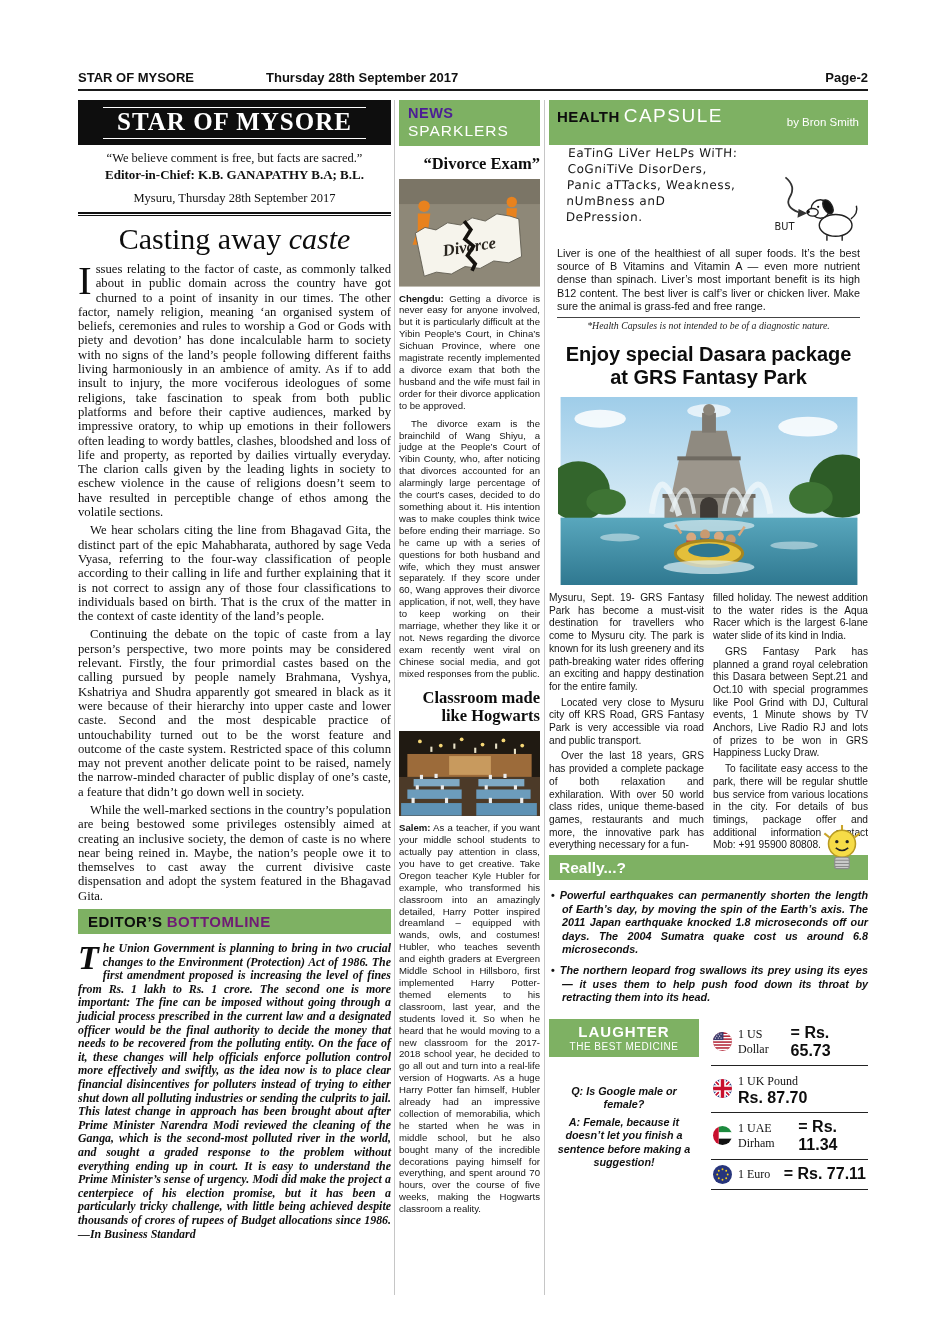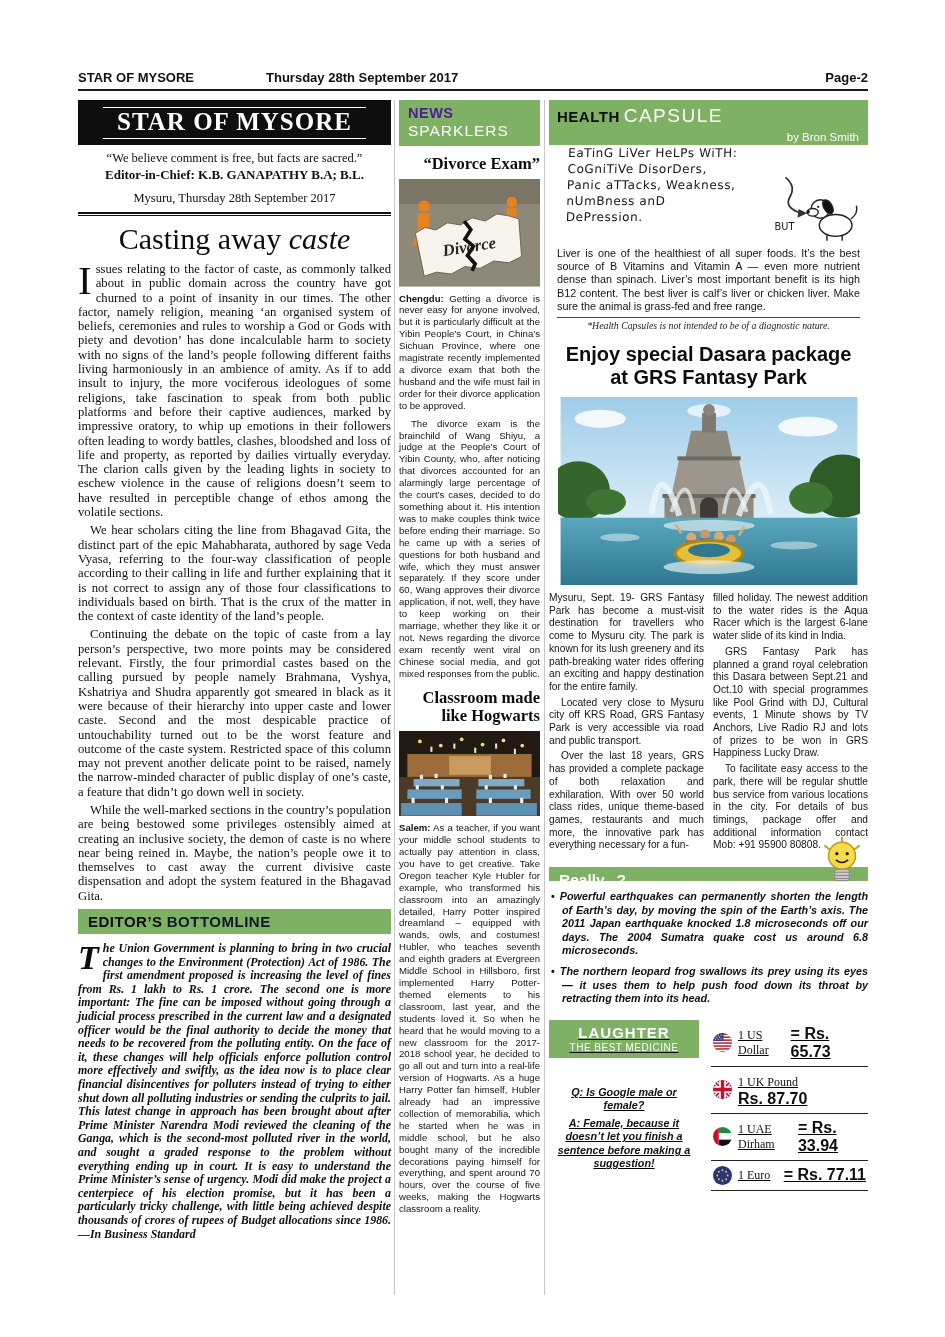--- a/index.html
+++ b/index.html
@@ -30,68 +30,68 @@
   .double-rule { border-top:2px solid #111; border-bottom:1px solid #111; height:4px; margin:6px 0 2px; }
   .article-title { text-align:center; font-weight:normal; font-size:30px; margin:6px 0 6px; color:#0d0d0d; }
   .article-title i { font-family:"Liberation Serif", serif; }
   .article-body { font-size:12.7px; line-height:14.3px; text-align:justify; color:#0f0f0f; }
   .article-body p { margin:0 0 4px; }
   .article-body p.ind, .c2-text.ind, .grs-col p.ind { text-indent:12px; }
   .dropcap { float:left; font-size:41px; line-height:33px; padding:2px 4px 0 0; color:#0d0d0d; }
   .green-bar { background:var(--accent-green); height:25px; line-height:25px; padding-left:10px;
     font-family:"Liberation Sans", sans-serif; font-weight:bold; font-size:15px; margin:6px 0 8px; }
   .eb-black { color:#0d0d0d; letter-spacing:0.5px; }
-  .eb-white { color:#0f172a; letter-spacing:0.5px; }
+  .eb-white { color:#701a75; letter-spacing:0.5px; }
   .bottomline { font-size:11.9px; line-height:13.6px; font-weight:bold; font-style:italic;
     text-align:justify; color:#101010; }
   .bottomline .dropcap { font-size:34px; line-height:27px; }
   .attr { white-space:nowrap; }
 
   
   .news-box { background:var(--accent-green); padding:5px 6px 6px 9px; }
   .nb-l1 { color:#4c1d95; font-family:"Liberation Sans", sans-serif; font-weight:bold; font-size:14.5px; letter-spacing:0.5px; }
   .nb-l2 { color:#fff; font-family:"Liberation Sans", sans-serif; font-size:15.5px; letter-spacing:1px; margin-top:1px; }
   .c2-head { font-family:"Liberation Serif", serif; font-weight:bold; font-size:16.5px; line-height:18px;
     text-align:right; margin:9px 0 6px; color:#0d0d0d; }
   .c2-img { width:100%; margin:0 0 6px; }
   .c2-img svg { display:block; width:100%; height:auto; }
   .c2-text { font-family:"Liberation Sans", sans-serif; font-size:9.6px; line-height:11.9px;
     text-align:justify; color:#141414; margin-bottom:6px; }
 
   
   .health-bar { background:var(--accent-green); position:relative; padding:5px 8px 18px; }
   .hb-black { color:#0d0d0d; font-family:"Liberation Sans", sans-serif; font-weight:bold; font-size:15px; letter-spacing:0.5px; }
   .hb-white { color:#fff; font-family:"Liberation Sans", sans-serif; font-size:19px; letter-spacing:1.5px; }
-  .hb-by { position:absolute; right:9px; bottom:2px; color:#fff; font-family:"Liberation Sans", sans-serif; font-size:11.5px;text-align:center; }
+  .hb-by { position:absolute; right:9px; bottom:17px; color:#fff; font-family:"Liberation Sans", sans-serif; font-size:11.5px;text-align:center; }
   .liver-head { text-align:center; font-family:"Liberation Serif", serif; font-weight:bold; font-size:19px; margin:8px 0 4px; color:#0d0d0d; }
   .comic { position:relative; height:98px; margin:0 6px; }
   .hand { font-family:"DejaVu Sans", sans-serif; font-size:12px; line-height:16px; letter-spacing:0.6px;
     color:#151515; transform:skewX(-2deg); width:74%; padding-left:12px; }
   .dog-svg { position:absolute; right:0; bottom:-2px; width:92px; height:72px; }
   .liver-body { font-family:"Liberation Sans", sans-serif; font-size:10.8px; line-height:13.2px;
     text-align:justify; margin:4px 8px; color:#141414; }
   .foot-note { margin:2px 8px 0; border-top:1px solid #444; text-align:center;
     font-style:italic; font-size:9.8px; padding-top:2px; color:#222; }
   .dasara-head { margin-top:12px; text-align:center; font-family:"Liberation Sans", sans-serif;
     font-weight:bold; font-size:20px; line-height:23px; color:#0d0d0d; }
   .park-img { width:302px; height:188px; margin:8px auto 7px; }
   .park-img svg { display:block; width:100%; height:100%; }
   .grs-cols { display:flex; gap:9px; }
   .grs-col { flex:1; font-family:"Liberation Sans", sans-serif; font-size:10.2px; line-height:12.7px;
     text-align:justify; color:#141414; }
   .grs-col p { margin:0 0 3px; }
-  .really-bar { position:relative; margin-top:12px; background:var(--accent-green); height:14px; line-height:25px;
+  .really-bar { position:relative; background:var(--accent-green); height:25px; line-height:25px;
     padding-left:10px; color:#fff; font-family:"Liberation Sans", sans-serif; font-weight:bold; font-size:15.5px; }
   .bulb-svg { position:absolute; right:2px; top:-32px; width:48px; height:56px; }
   .really-list { margin:9px 0 0; padding-left:13px; list-style:none; }
   .really-list li { font-family:"Liberation Sans", sans-serif; font-weight:bold; font-style:italic;
     font-size:10.8px; line-height:13.6px; text-align:justify; color:#101010; margin-bottom:7px; }
   .really-list li::before { content:"\2022"; margin-left:-11px; margin-right:5px; font-style:normal; }
 
-  .bottom-row { display:flex; gap:12px; margin-top:14px;text-decoration:underline; }
+  .bottom-row { display:flex; gap:12px; margin-top:14px; }
   .laughter { width:150px; }
   .laugh-bar { background:var(--accent-green); text-align:center; padding:4px 2px 5px; }
   .lb1 { color:#fff; font-family:"Liberation Sans", sans-serif; font-weight:bold; font-size:15px; letter-spacing:1px; }
   .lb2 { color:#fff; font-family:"Liberation Sans", sans-serif; font-size:10px; letter-spacing:0.5px; margin-top:1px; }
   .joke { font-family:"Liberation Sans", sans-serif; font-weight:bold; font-style:italic; font-size:10.8px;
     line-height:13.5px; text-align:center; color:#101010; margin:4px 4px 0; }
   .jq { margin-top:28px; }
   .currency { flex:1; font-family:"Liberation Sans", sans-serif; }
   .cur-title { display:flex; justify-content:space-between; align-items:center; padding:2px 2px 4px; border-bottom:1px solid #222; }
   .ct1 { font-weight:bold; font-size:17px; color:#0d0d0d; }
@@ -418,21 +418,21 @@
           <div class="flag">
             <svg viewBox="0 0 20 20" xmlns="http://www.w3.org/2000/svg">
               <rect x="6" width="14" height="6.7" fill="#1d8a3e"></rect>
               <rect x="6" y="6.7" width="14" height="6.6" fill="#fff"></rect>
               <rect x="6" y="13.3" width="14" height="6.7" fill="#111"></rect>
               <rect width="6" height="20" fill="#c8102e"></rect>
             </svg>
           </div>
           <div class="cur-main">
             <span class="cl">1 UAE Dirham</span>
-            <span class="cv">= Rs. 33.94</span>
+            <span class="cv">= Rs. 11.34</span>
           </div>
         </div>
 
         <div class="cur-row">
           <div class="flag">
             <svg viewBox="0 0 20 20" xmlns="http://www.w3.org/2000/svg">
               <rect width="20" height="20" fill="#27357c"></rect>
               <g fill="#f7d117">
                 <circle cx="10" cy="4.5" r="1"></circle>
                   <circle cx="13.9" cy="6.1" r="1"></circle>

